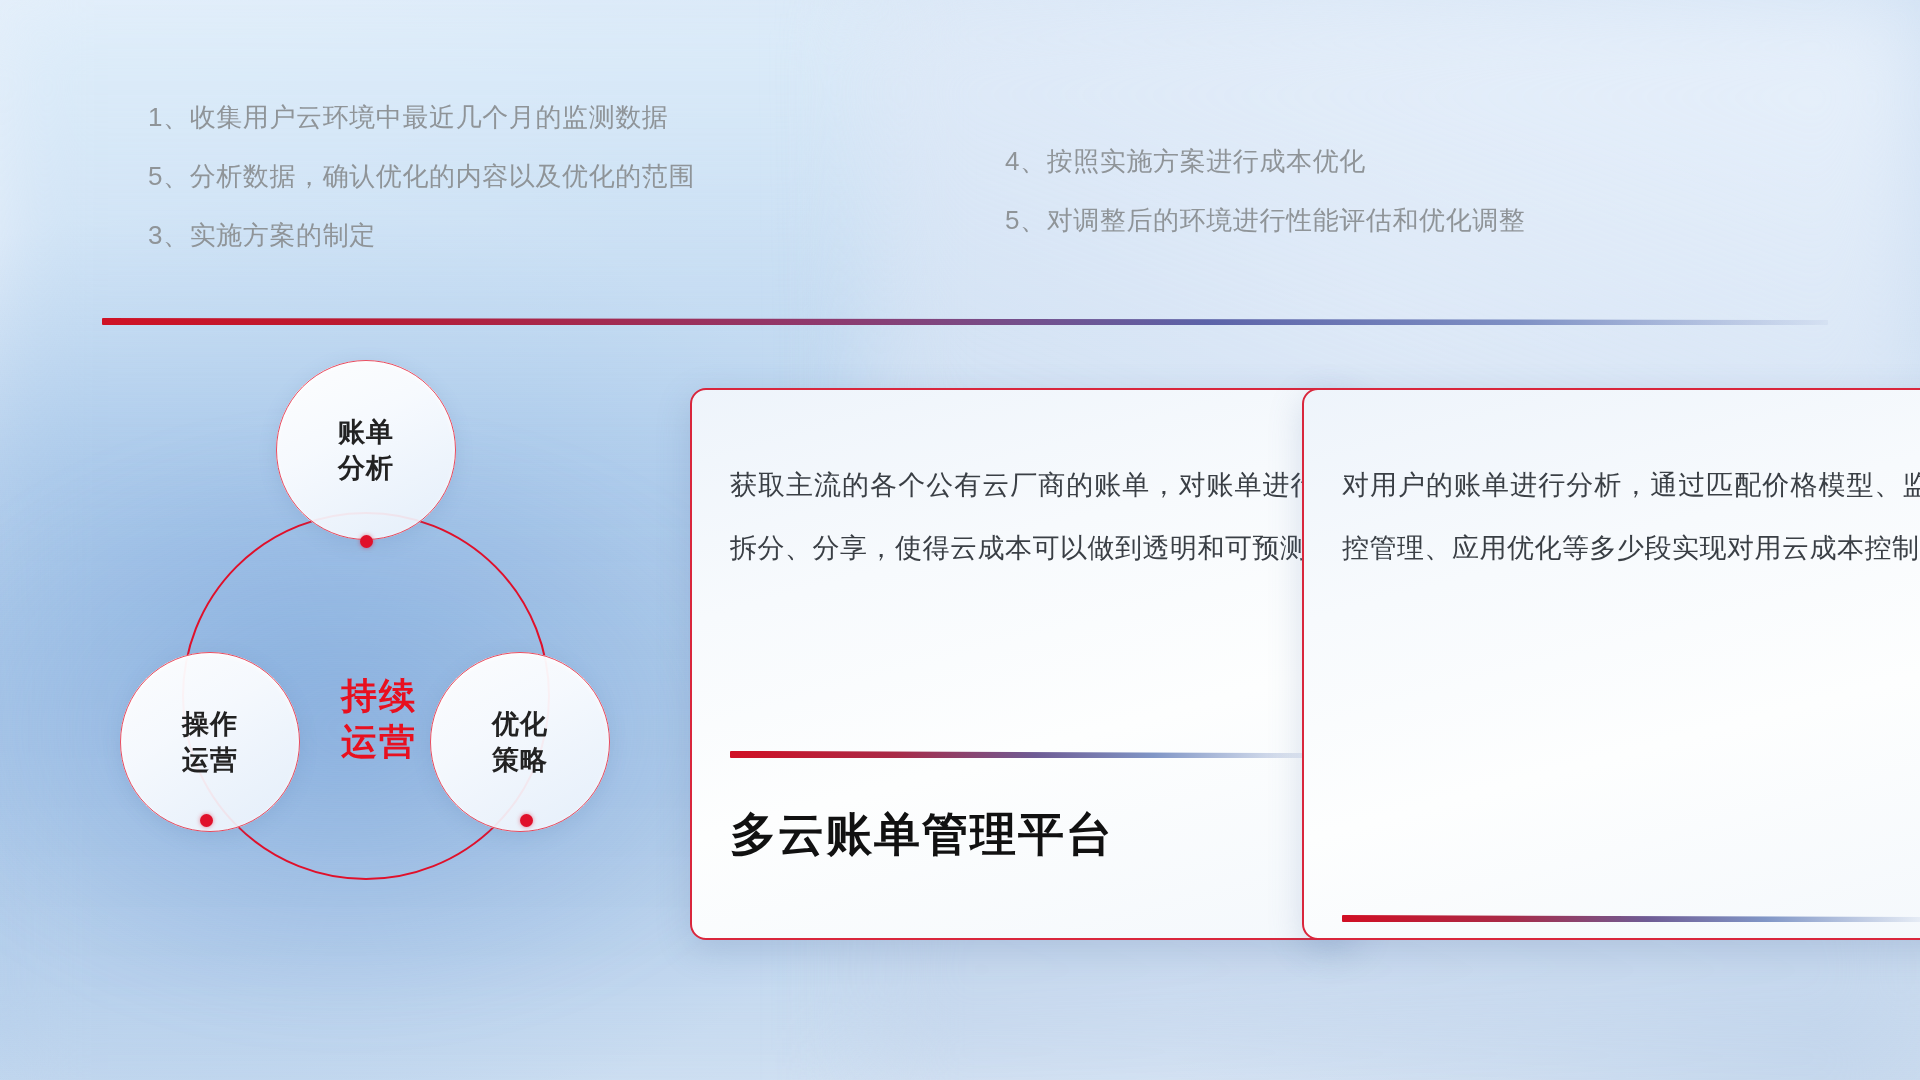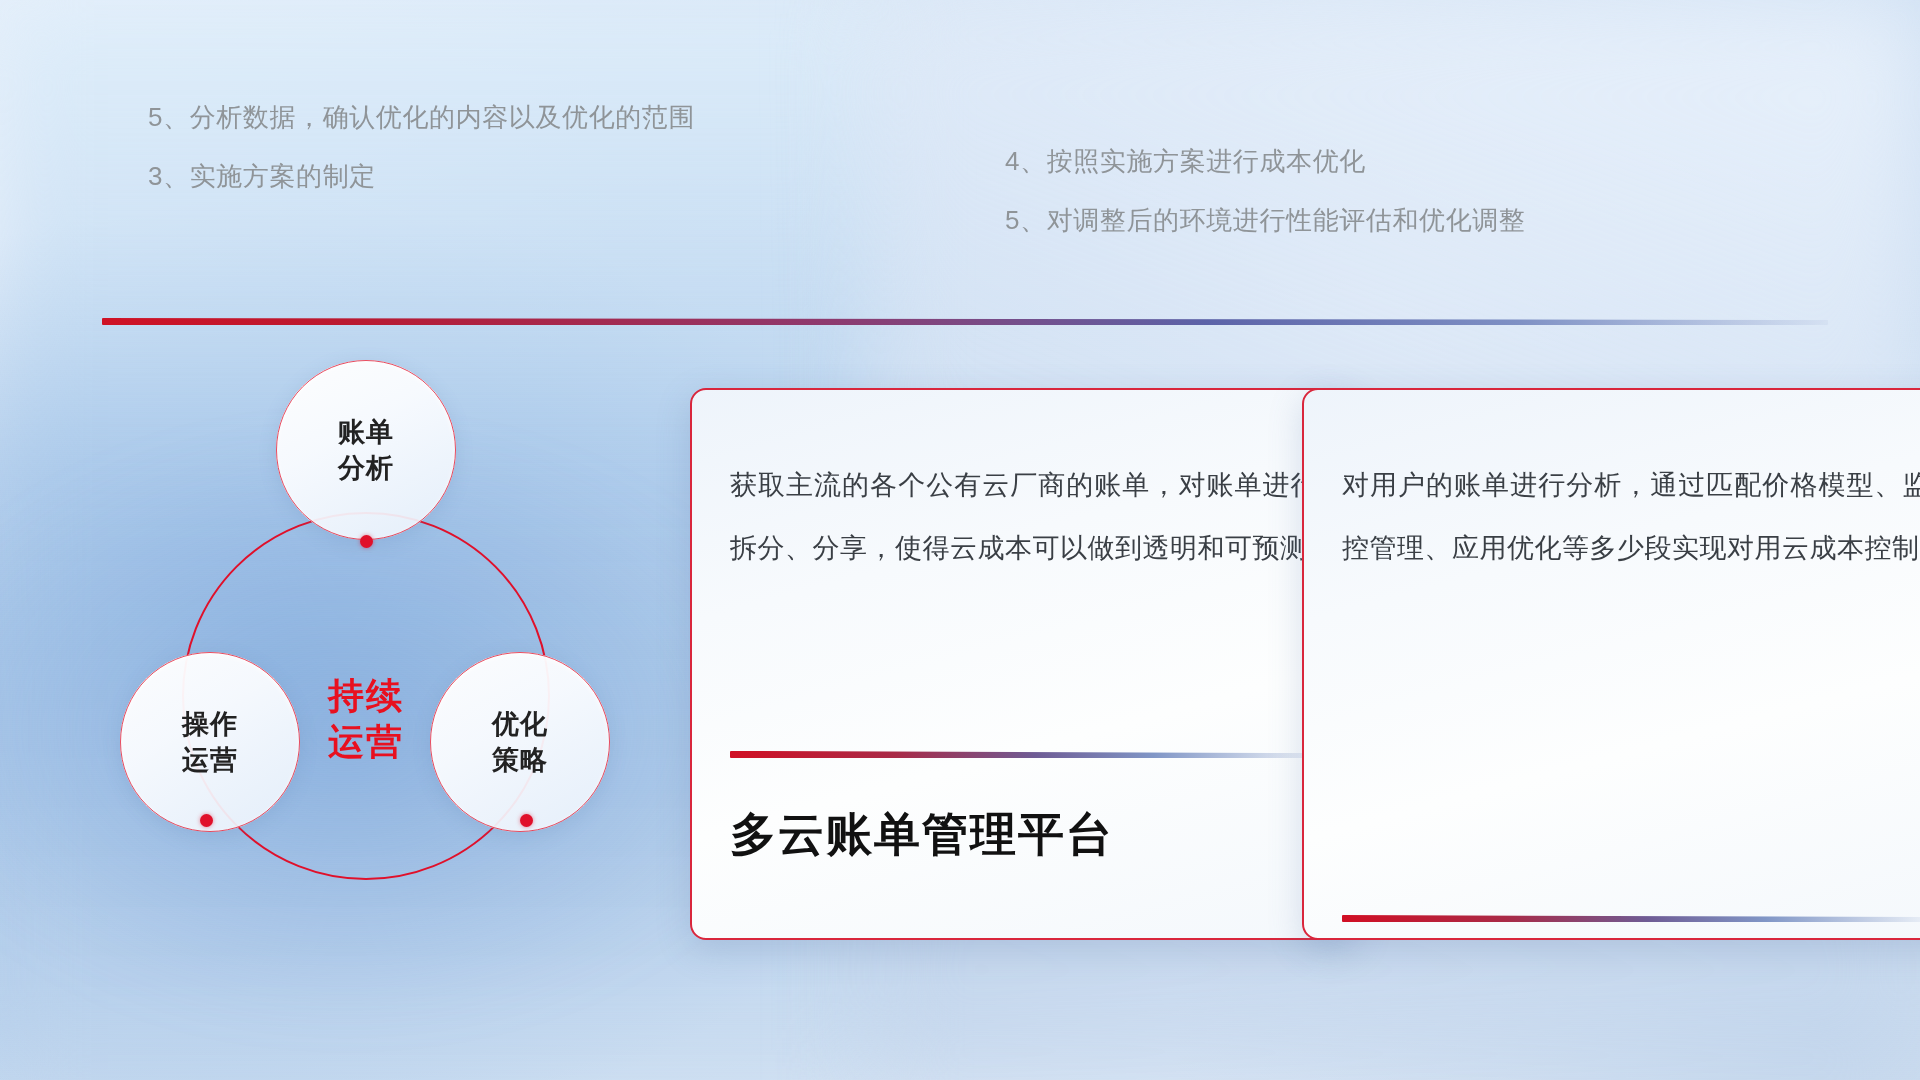--- a/index.html
+++ b/index.html
@@ -74,21 +74,21 @@
   #circle-bill { left:176px; top:8px;  width:180px; height:180px; }
   #circle-ops  { left:20px;  top:300px;width:180px; height:180px; }
   #circle-strat{ left:330px; top:300px;width:180px; height:180px; }
 
   #ring-center{
     left:82px; top:160px; width:368px; height:368px;
     border:2.6px solid #e0102a;
     background:transparent;
   }
   #center-label{
-    position:absolute; left:82px; top:160px; width:368px; height:368px;
+    position:absolute; left:95px; top:160px; width:368px; height:368px;
     display:flex; align-items:center; justify-content:center; text-align:center;
     color:#e8101f; font-weight:bold; font-size:36px; line-height:1.28; letter-spacing:2px;
     padding-top:46px;
   }
   .node-dot{
     position:absolute; width:13px; height:13px; border-radius:50%;
     background:#e0102a; box-shadow:0 0 4px rgba(224,16,42,.5);
   }
   #dot-top   { left:260px; top:183px; }
   #dot-left  { left:100px; top:462px; }
@@ -134,20 +134,21 @@
 
 <div id="bg">
   <div class="bg-base"></div>
   <div class="bg-tint-l"></div>
   <div class="bg-tint-r"></div>
   <div class="bg-glow"></div>
   <div class="bg-noise"></div>
 </div>
 
 <div class="bullets" id="bullets-left">
+  <div class="row">1、收集用户云环境中最近几个月的监测数据</div>
   <div class="row">5、分析数据，确认优化的内容以及优化的范围</div>
   <div class="row">3、实施方案的制定</div>
 </div>
 
 <div class="bullets" id="bullets-right">
   <div class="row">4、按照实施方案进行成本优化</div>
   <div class="row">5、对调整后的环境进行性能评估和优化调整</div>
 </div>
 
 <div id="main-divider"></div>

